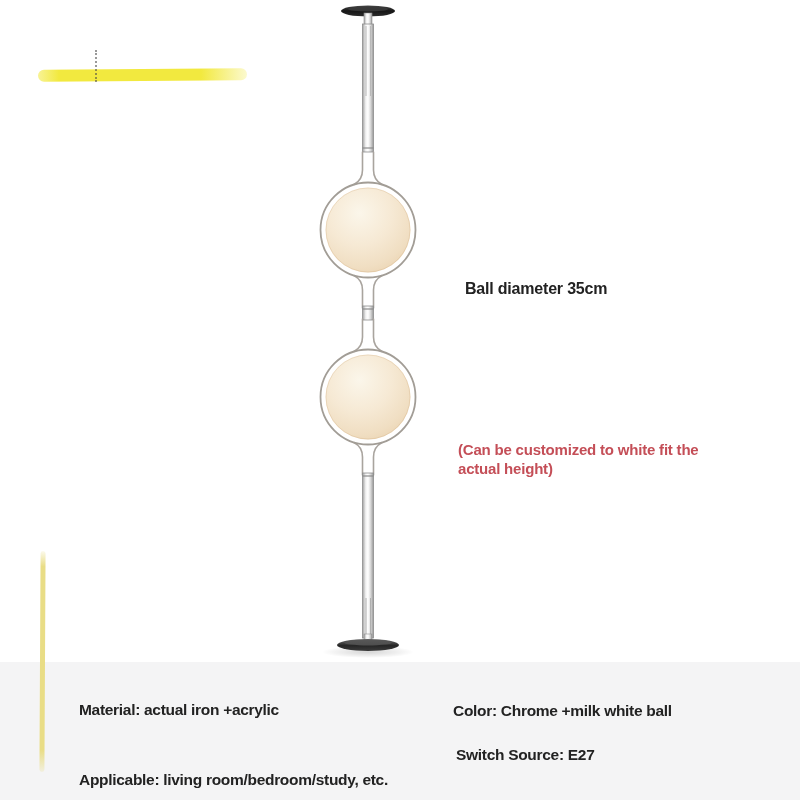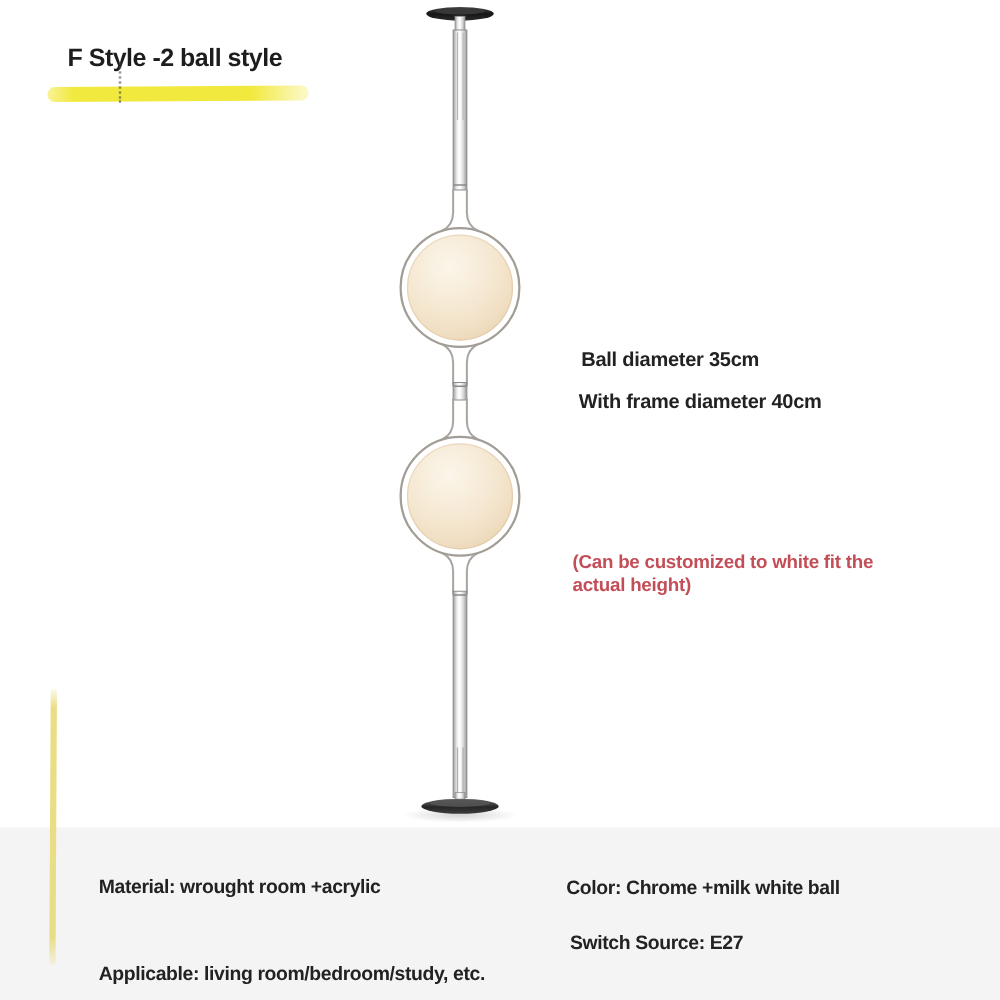--- a/index.html
+++ b/index.html
@@ -73,21 +73,20 @@
 </style>
 </head>
 <body>
 
 <div class="stage">
 
   <div class="footer-band"></div>
 
   <div class="accent-line"></div>
 
-  <h1 class="title">F Style -2 ball style</h1>
   <div class="title-highlight"></div>
   <div class="stray-mark"></div>
 
   <svg class="lamp" width="800" height="680" viewBox="0 0 800 680" aria-hidden="true">
     <defs>
       <linearGradient id="poleGrad" x1="0" y1="0" x2="1" y2="0">
         <stop offset="0" stop-color="#9f9f9f"></stop>
         <stop offset="0.3" stop-color="#f2f2f2"></stop>
         <stop offset="0.5" stop-color="#ffffff"></stop>
         <stop offset="0.75" stop-color="#d6d6d6"></stop>
@@ -162,21 +161,20 @@
     </g>
 
     <g>
       <rect x="364" y="634" width="8" height="8" fill="url(#poleGrad)" stroke="#8f8f8f" stroke-width="0.6"></rect>
       <ellipse cx="368" cy="645" rx="31" ry="6" fill="url(#baseGrad)"></ellipse>
       <ellipse cx="368" cy="642.5" rx="24" ry="3" fill="#555555" opacity="0.85"></ellipse>
     </g>
   </svg>
 
   <p class="ann ann-ball">Ball diameter 35cm</p>
-  <p class="ann ann-frame">With frame diameter 40cm</p>
   <p class="ann-note">(Can be customized to white fit the actual height)</p>
 
-  <p class="spec spec-material">Material: wrought room +acrylic</p>
+  <p class="spec spec-material">Material: actual iron +acrylic</p>
   <p class="spec spec-applicable">Applicable: living room/bedroom/study, etc.</p>
   <p class="spec spec-color">Color: Chrome +milk white ball</p>
   <p class="spec spec-light">Switch Source: E27</p>
 
 </div>
 
 </body></html>

